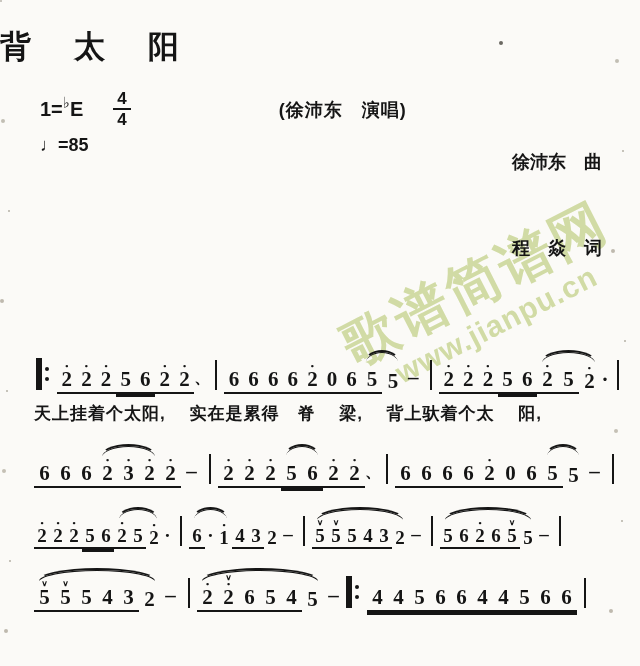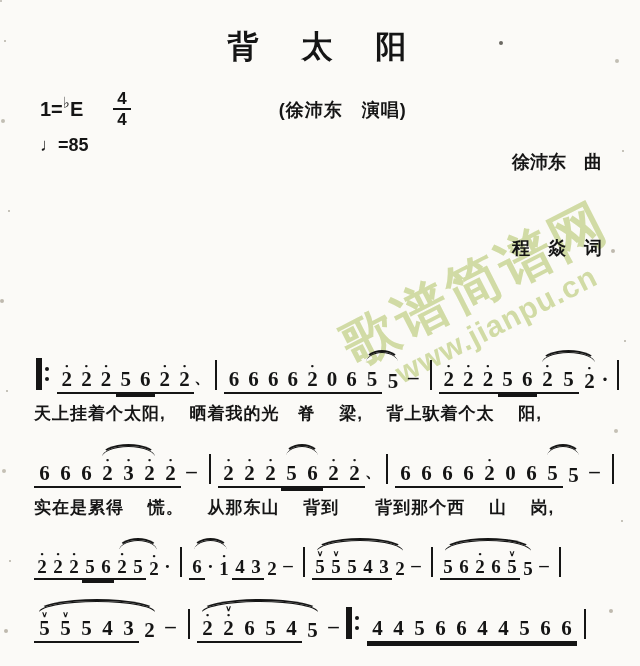--- a/index.html
+++ b/index.html
@@ -38,21 +38,21 @@
   .wm-diaozi{
     position:absolute; z-index:6; pointer-events:none;
     font-family:"Liberation Sans","DejaVu Sans",sans-serif; font-weight:bold;
     color:rgba(25,25,25,.85);
   }
 
   .content{position:relative; z-index:2;}
 
   
   .title{
-    text-align:center; padding-top:26px; font-size:31px; font-weight:bold;
+    text-align:left; padding-top:26px; font-size:31px; font-weight:bold;
     letter-spacing:6px; white-space:pre;
     font-family:"Liberation Sans","DejaVu Sans",sans-serif;
   }
   .header{
     display:flex; justify-content:space-between; align-items:flex-start;
     padding:22px 38px 0 40px;
     font-family:"Liberation Sans","DejaVu Sans",sans-serif;
   }
   .keyblock{font-size:20px; font-weight:bold; line-height:1.5;}
   .keyrow{display:flex; align-items:center;}
@@ -269,21 +269,21 @@
               <span class="note">
                 <span class="top">
                   <span class="odot">•</span>
                 </span>
                 <span class="ch">2</span>
               </span>
             </span>
             <span class="augdot">·</span>
             <span class="bar"></span>
           </div>
-        <div class="lyrics">天上挂着个太阳,　 晒着我的光　脊　 梁,　 背上驮着个太　 阳,</div>
+        <div class="lyrics">天上挂着个太阳,　 实在是累得　脊　 梁,　 背上驮着个太　 阳,</div>
       </div>
       <div class="line">
         <div class="notes-row">
             <span class="note u1">
               <span class="top"></span>
               <span class="ch">6</span>
             </span>
             <span class="note u1">
               <span class="top"></span>
               <span class="ch">6</span>
@@ -398,21 +398,20 @@
                 <span class="ch">5</span>
               </span>
               <span class="note">
                 <span class="top"></span>
                 <span class="ch">5</span>
               </span>
             </span>
             <span class="dash">–</span>
             <span class="bar"></span>
           </div>
-        <div class="lyrics">实在是累得　 慌。　 从那东山　 背到　　背到那个西　 山　 岗,</div>
       </div>
       <div class="line dense">
         <div class="notes-row">
             <span class="note u1">
               <span class="top">
                 <span class="odot">•</span>
               </span>
               <span class="ch">2</span>
             </span>
             <span class="note u1">

